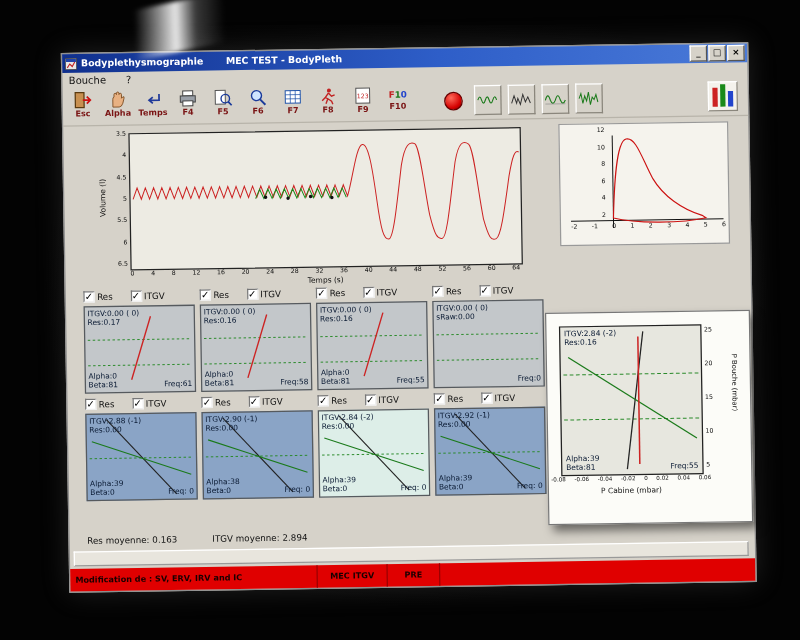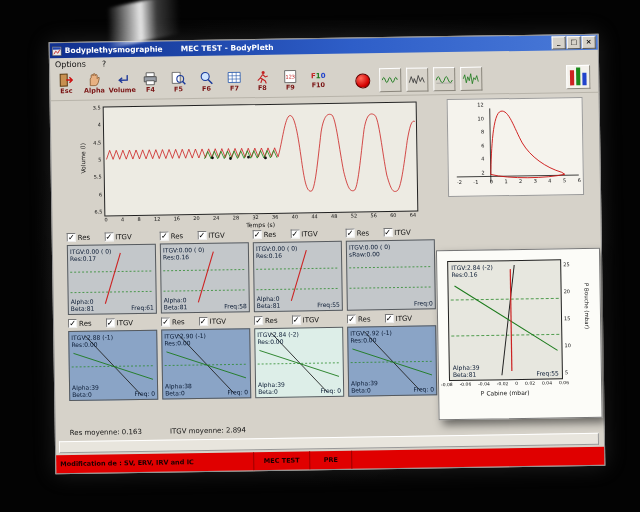--- a/index.html
+++ b/index.html
@@ -122,21 +122,21 @@
     <span class="title-main">Bodyplethysmographie</span>
     <span class="title-sub">MEC TEST - BodyPleth</span>
     <span class="win-controls">
       <span>_</span>
       <span>□</span>
       <span>×</span>
     </span>
   </div>
 
   <div class="menubar">
-    <span>Options</span>
+    <span>Bouche</span>
     <span>?</span>
   </div>
 
   <div class="toolbar">
     <div class="tbtn">
       <svg viewBox="0 0 16 14">
         <rect x="2" y="1" width="7" height="12" fill="#c89050" stroke="#5a3a10" stroke-width="1"></rect>
         <path d="M8 7 L14 7 M11.2 4.2 L14 7 L11.2 9.8" stroke="#cc1111" stroke-width="1.4" fill="none"></path>
       </svg>
       <span class="tlabel">Esc</span>
@@ -144,21 +144,21 @@
     <div class="tbtn">
       <svg viewBox="0 0 16 14">
         <path d="M4 13 L4 7 Q4 5 5 5 L5 3 Q5 2 6 2 Q7 2 7 3 L7 2 Q7 1 8 1 Q9 1 9 2 L9 3 Q9 2 10 2 Q11 2 11 3 L11 6 L12 5 Q13.4 4.2 13 6 L12 10 Q11 13 9 13 Z" fill="#e8b182" stroke="#7a4a20" stroke-width="0.7"></path>
       </svg>
       <span class="tlabel">Alpha</span>
     </div>
     <div class="tbtn">
       <svg viewBox="0 0 16 14">
         <path d="M13 3 V8 H5.5 M8 5.5 L5 8 L8 10.5" stroke="#203a9a" stroke-width="1.4" fill="none"></path>
       </svg>
-      <span class="tlabel">Volume</span>
+      <span class="tlabel">Temps</span>
     </div>
     <div class="tbtn">
       <svg viewBox="0 0 16 14">
         <rect x="4" y="1" width="8" height="4" fill="#fff" stroke="#444" stroke-width="0.8"></rect>
         <rect x="2" y="5" width="12" height="5" fill="#9aa0a8" stroke="#444" stroke-width="0.8"></rect>
         <rect x="4" y="9" width="8" height="4" fill="#fff" stroke="#444" stroke-width="0.8"></rect>
       </svg>
       <span class="tlabel">F4</span>
     </div>
     <div class="tbtn">
@@ -537,18 +537,18 @@
 
   <div class="stats">
     <span>Res moyenne: 0.163</span>
     <span>ITGV moyenne: 2.894</span>
   </div>
 
   <div class="substrip"></div>
 
   <div class="statusbar">
     <div class="sb-cell sb-msg">Modification de : SV, ERV, IRV and IC</div>
-    <div class="sb-cell sb-test">MEC TEST</div>
+    <div class="sb-cell sb-test">MEC ITGV</div>
     <div class="sb-cell sb-phase">PRE</div>
     <div class="sb-cell sb-fill"></div>
   </div>
 
 </div>
 
 </body></html>

